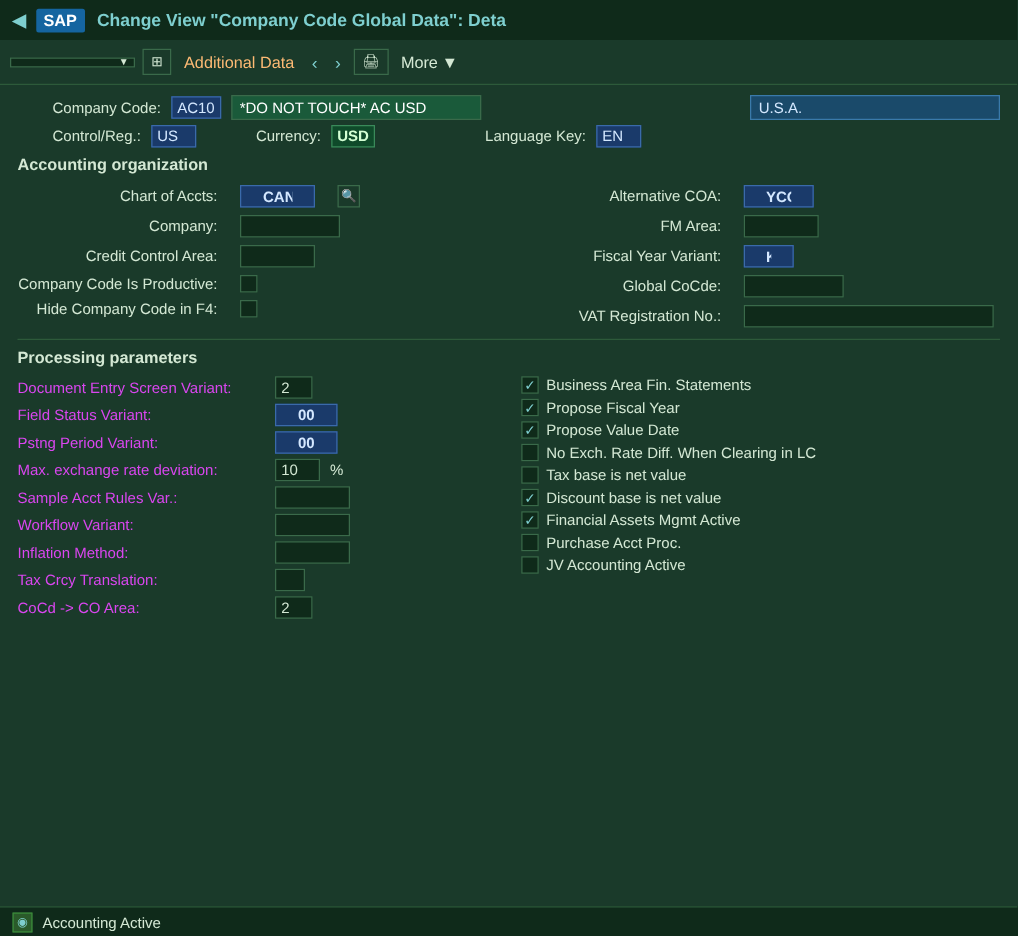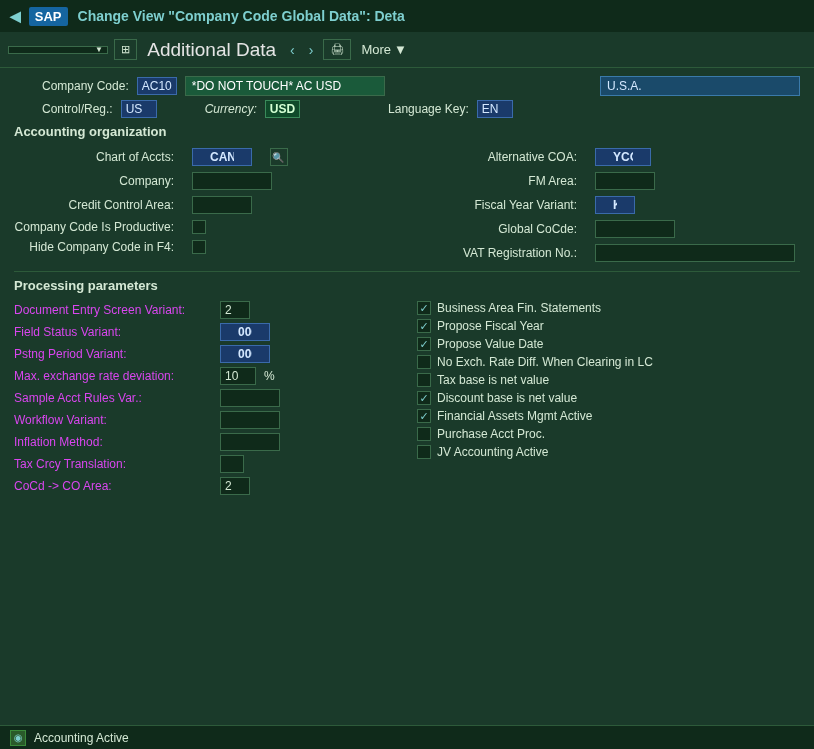--- a/index.html
+++ b/index.html
@@ -79,22 +79,22 @@
       align-items: center;
       gap: 2px;
     }
     .toolbar-nav {
       color: #7ecfcf;
       cursor: pointer;
       font-size: 14px;
       padding: 2px 4px;
     }
     .additional-data-label {
-      font-size: 19px;
-      color: #e5e5e5;
+      font-size: 13px;
+      color: #fdba74;
       margin: 0 4px;
     }
     .more-btn {
       display: flex;
       align-items: center;
       gap: 3px;
       cursor: pointer;
       font-size: 13px;
       color: #d4e8d4;
       margin-left: 4px;
@@ -337,21 +337,21 @@
     <div class="header-row">
       <span class="field-label">Company Code:</span>
       <span class="field-value-blue">AC10</span>
       <span class="field-value-wide">*DO NOT TOUCH* AC USD</span>
       <span style="flex:1"></span>
       <span class="field-value-wide" style="background:#1a4a6a;border-color:#3a7aaa;color:#d4e8ff;">U.S.A.</span>
     </div>
     <div class="header-row">
       <span class="field-label">Control/Reg.:</span>
       <span class="field-value-blue">US</span>
-      <span style="margin-left:40px;font-style:italic;" class="field-label">Currency:</span>
+      <span style="margin-left:40px;" class="field-label">Currency:</span>
       <span class="field-value-highlight">USD</span>
       <span style="margin-left:80px;" class="field-label">Language Key:</span>
       <span class="field-value-blue">EN</span>
     </div>
   </div>
 
   <div class="section-header">Accounting organization</div>
 
   <div class="form-section">
 

